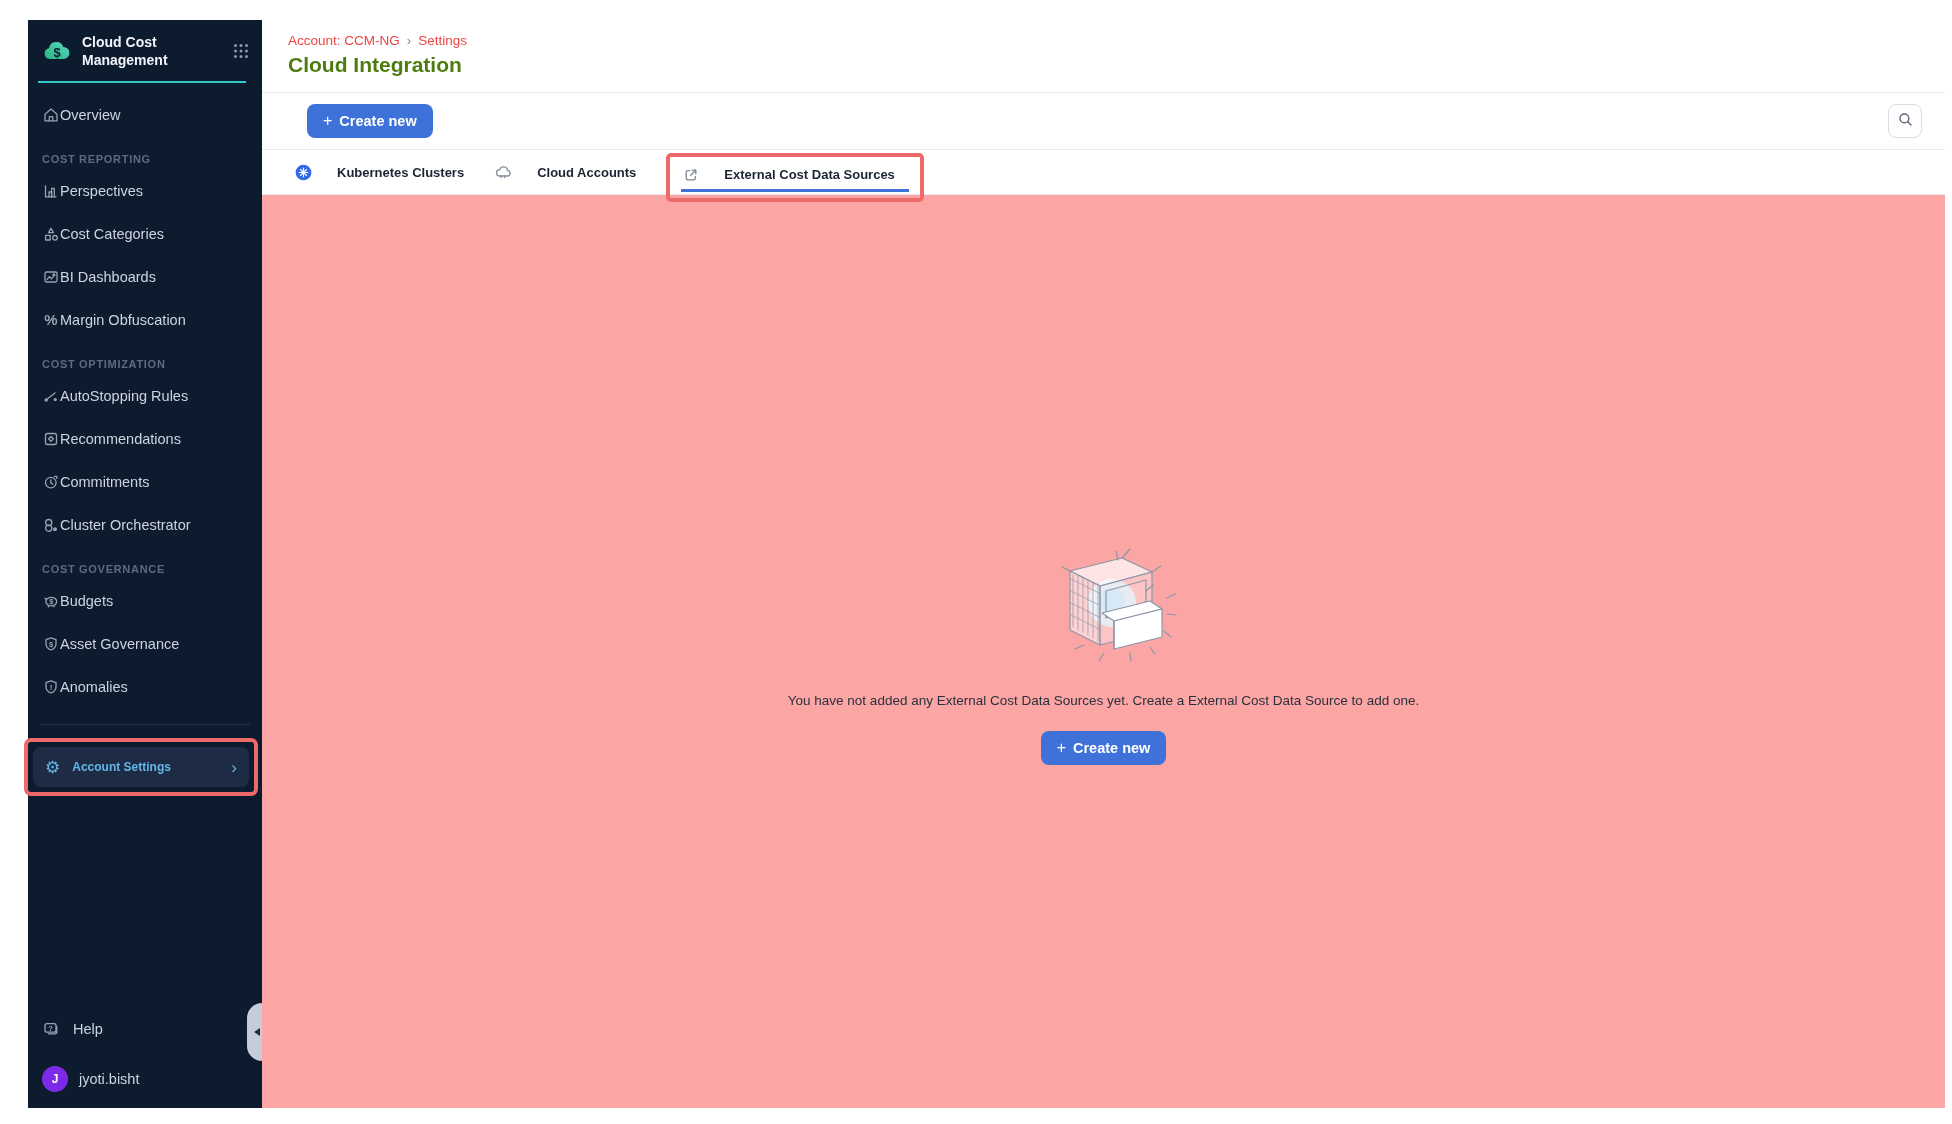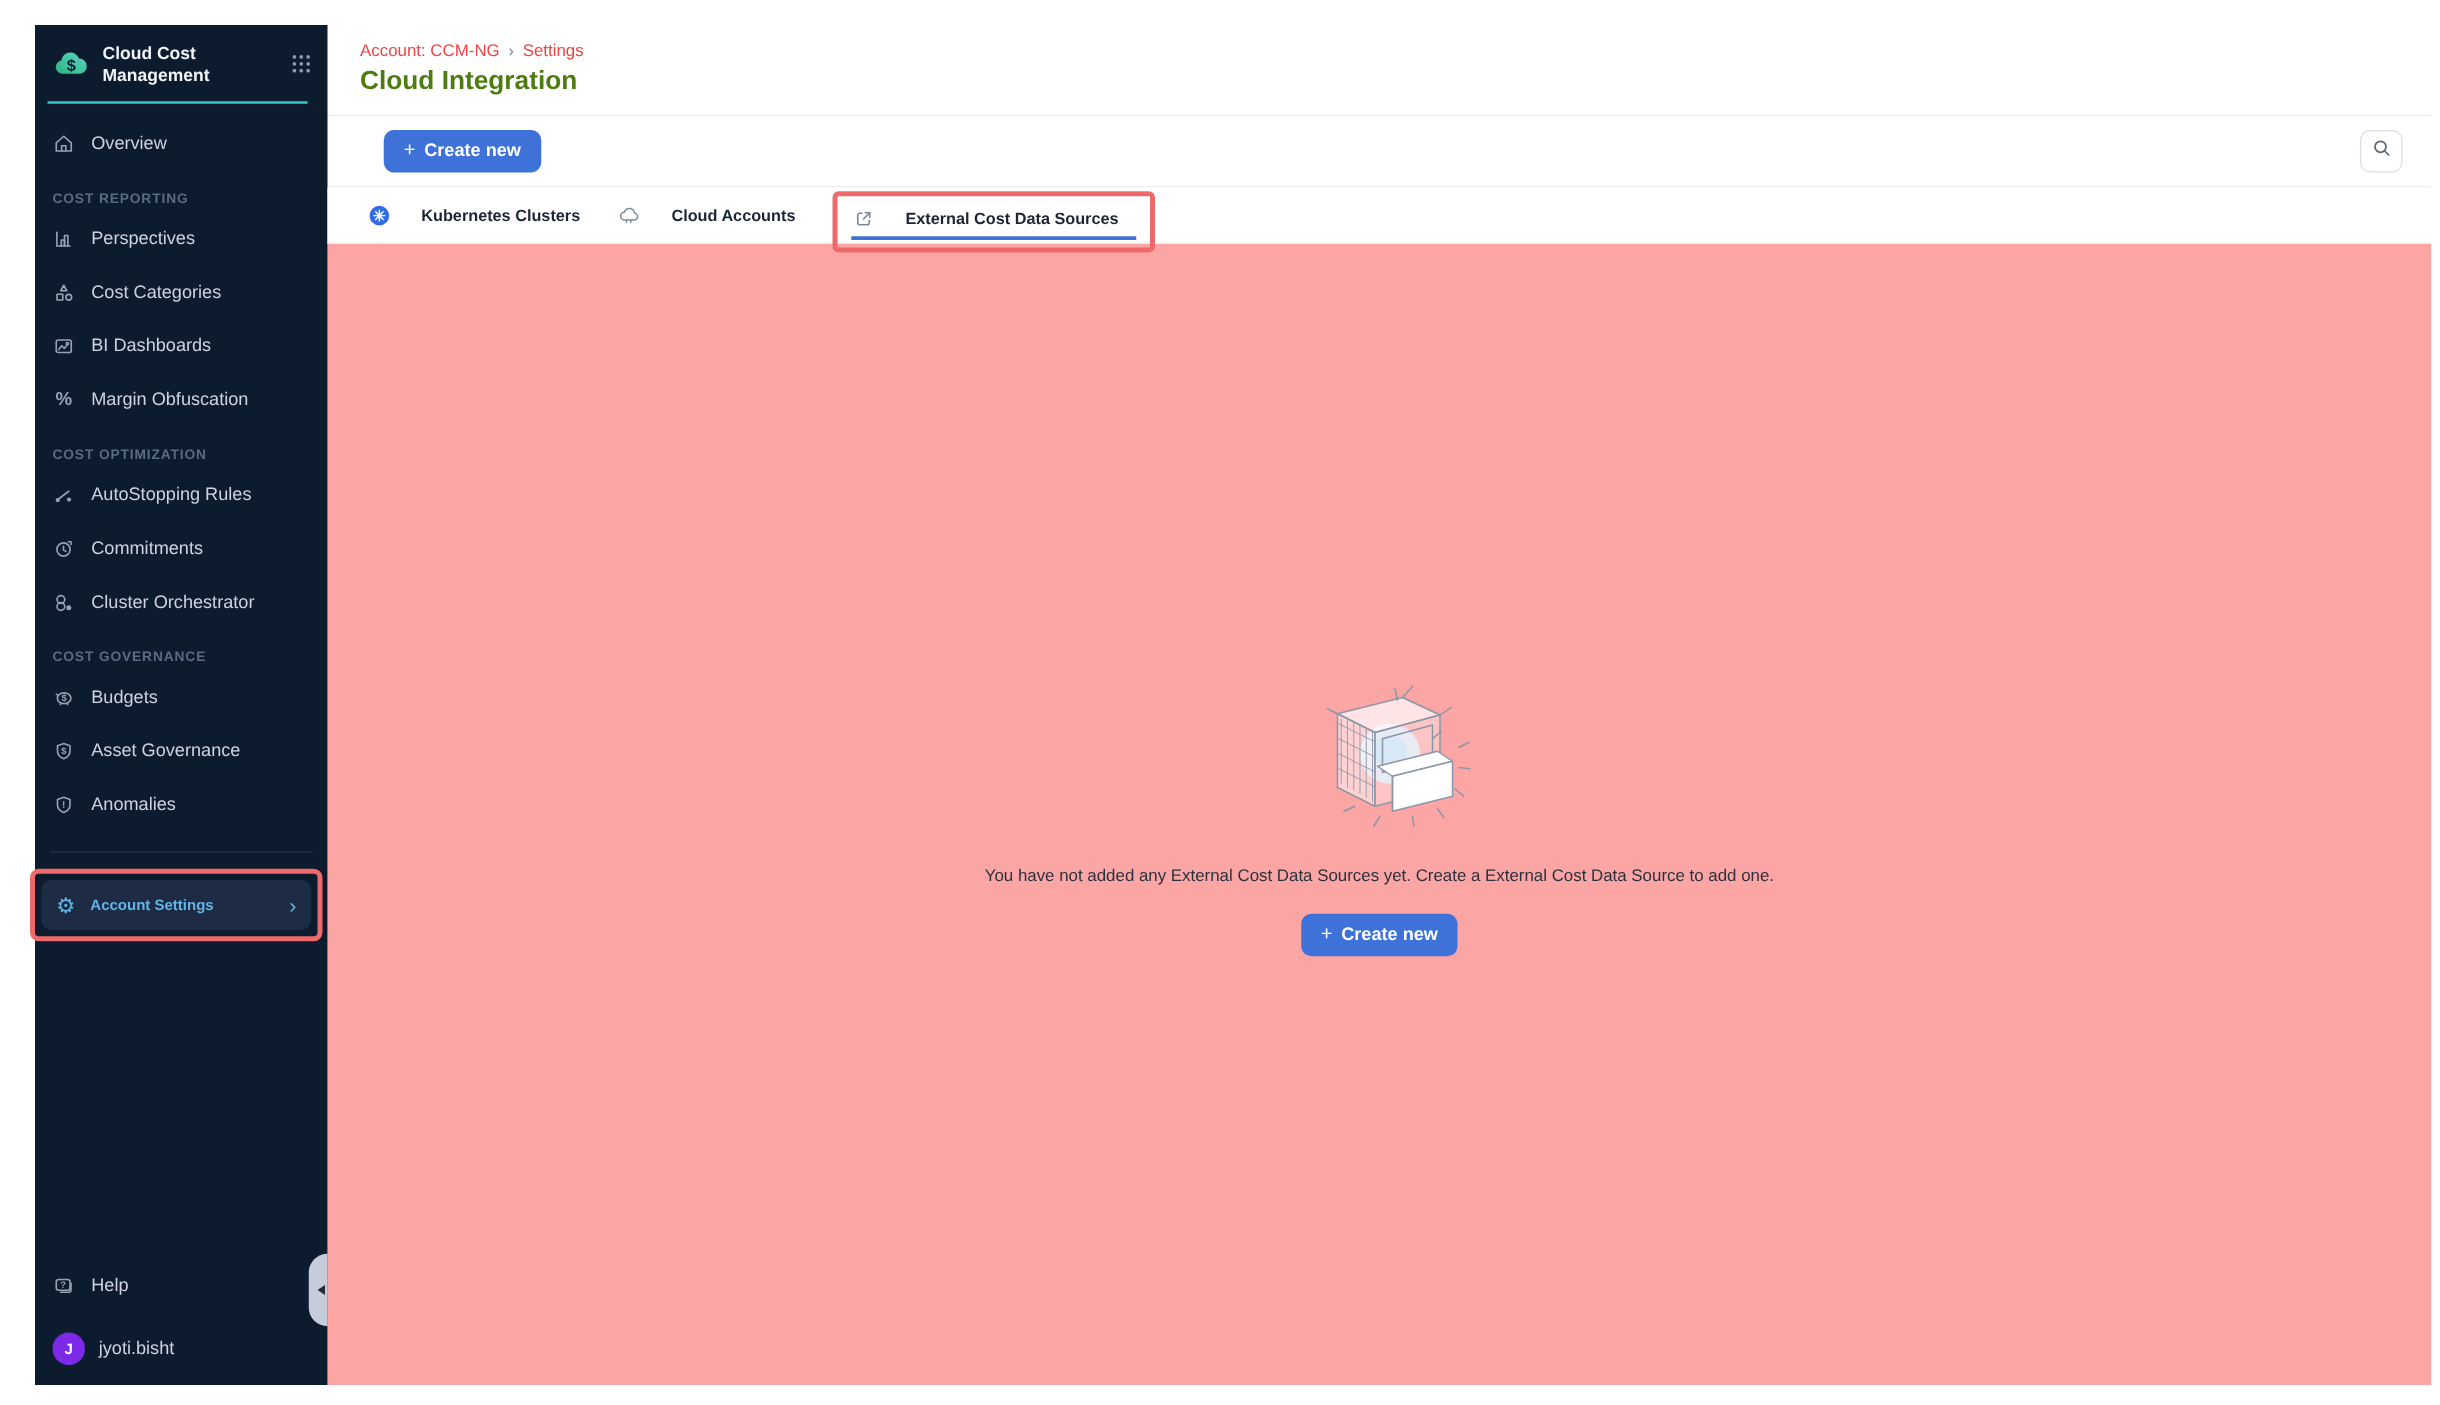--- a/index.html
+++ b/index.html
@@ -9,21 +9,21 @@
 
   
   .sidebar { position:relative; width:234px; flex:none; background:#0d1b2e; color:#cdd4e0; display:flex; flex-direction:column; overflow:visible; }
   .sb-header { display:flex; align-items:center; padding:13px 12px 12px 14px; }
   .logo-badge { width:30px; height:30px; flex:none; margin-right:10px; }
   .logo-text { font-size:14px; font-weight:700; color:#f2f5f9; line-height:1.3; flex:1; }
   .grid-dots { width:18px; height:18px; flex:none; margin-left:6px; }
   .teal-line { height:2px; background:#35c7c7; margin:0 16px 0 10px; }
 
   .nav { padding-top:10px; }
-  .nav-item { display:flex; align-items:center; gap:13px; height:43px; padding:0 14px; font-size:14.5px; color:#cdd4e0; cursor:pointer; }
+  .nav-item { display:flex; align-items:center; height:43px; padding:0 14px; font-size:14.5px; color:#cdd4e0; cursor:pointer; }
   .section-label { padding:17px 14px 4px; font-size:11px; font-weight:700; letter-spacing:.7px; color:#5c6b84; }
   .nico { width:18px; height:18px; flex:none; display:flex; align-items:center; justify-content:center; }
   .nico svg { width:18px; height:18px; stroke:#97a2b4; fill:none; stroke-width:1.3; stroke-linecap:round; stroke-linejoin:round; }
   .nico .fillme { fill:#97a2b4; stroke:none; }
   .nico text { fill:#97a2b4; stroke:none; font-family:"Liberation Sans",sans-serif; }
   .pct { color:#97a2b4; font-size:15px; font-weight:700; }
 
   .sb-divider { height:1px; background:#24344d; margin:16px 12px 0; }
 
   .as-annotation { border:4px solid #ee6a6a; border-radius:7px; margin:13px 4px 0 -4px; padding:5px; }
@@ -168,20 +168,29 @@
               <path d="M4.6 12.4 L13 6"></path>
               <circle class="fillme" cx="4.2" cy="13" r="1.7"></circle>
               <circle class="fillme" cx="13.2" cy="12.6" r="1.7"></circle>
             </svg>
         </span>
         <span>AutoStopping Rules</span>
       </div>
       <div class="nav-item">
         <span class="nico">
           <svg viewBox="0 0 18 18">
+              <rect x="3.5" y="3.5" width="11" height="11" rx="2"></rect>
+              <path d="M9 6.4 l2.4 2.4 -2.4 2.4 -2.4-2.4 Z"></path>
+            </svg>
+        </span>
+        <span>Recommendations</span>
+      </div>
+      <div class="nav-item">
+        <span class="nico">
+          <svg viewBox="0 0 18 18">
               <circle cx="8.8" cy="9.6" r="5.3"></circle>
               <path d="M8.8 7 v3 l2 1.1"></path>
               <path d="M12.6 3.4 h2.2 v2.2"></path>
             </svg>
         </span>
         <span>Commitments</span>
       </div>
       <div class="nav-item">
         <span class="nico">
           <svg viewBox="0 0 18 18">

